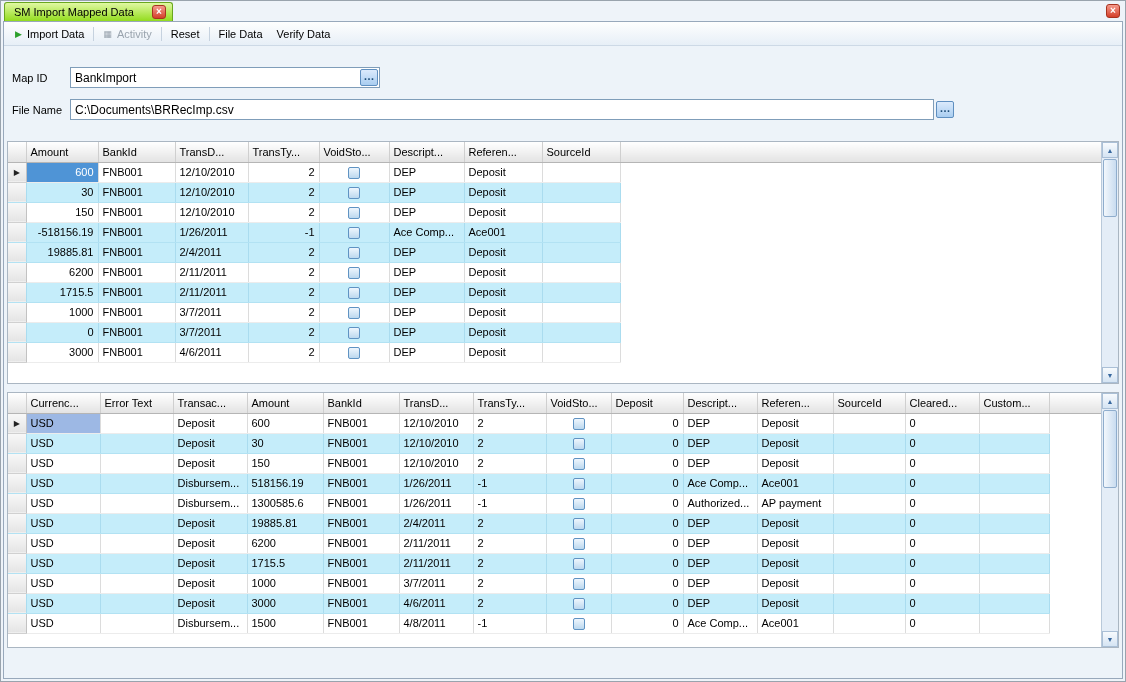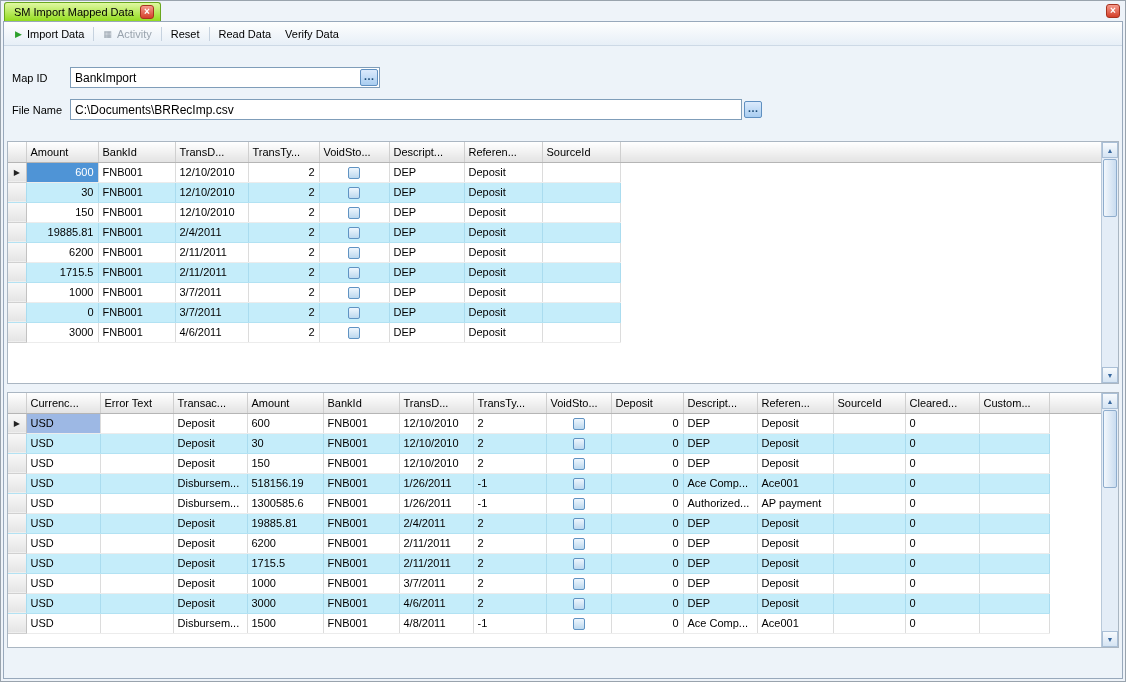--- a/index.html
+++ b/index.html
@@ -10,21 +10,21 @@
     background: #fff;
   }
   .window {
     position: relative; width: 1126px; height: 682px;
     background: #eef3f9; border: 1px solid #99a3ad;
   }
   
   .tabstrip { position: relative; height: 20px; background: #eef3f9; }
   .doc-tab {
     position: absolute; left: 3px; top: 1px; height: 19px;
-    display: flex; align-items: center; gap: 6px;
+    display: flex; align-items: center; gap: 18px;
     padding: 0 6px 0 9px;
     background: linear-gradient(#e0f8a2, #93dc1e);
     border: 1px solid #69a61f; border-bottom: none;
     border-radius: 3px 3px 0 0;
   }
   .tab-close, .win-close {
     width: 14px; height: 14px; line-height: 12px; text-align: center;
     background: linear-gradient(#f59a8c, #d43f2a);
     border: 1px solid #a8321f; border-radius: 3px;
     color: #fff; font-size: 10px; font-weight: bold; cursor: default;
@@ -50,21 +50,21 @@
   
   .form-row { display: flex; align-items: center; height: 21px; margin-left: 8px; }
   .form-row.map { margin-top: 21px; }
   .form-row.file { margin-top: 11px; }
   .form-label { width: 58px; }
   .combo { position: relative; width: 310px; }
   .combo input, .file-input {
     width: 100%; height: 21px; border: 1px solid #7f9db9; background: #fff;
     font-family: "Liberation Sans", sans-serif; font-size: 12px; padding: 0 30px 0 4px;
   }
-  .file-input { width: 672px; padding-right: 4px; }
+  .file-input { width: 864px; padding-right: 4px; }
   .dots-btn {
     width: 18px; height: 17px; line-height: 13px; text-align: center;
     background: linear-gradient(#dbeafc, #a9cdf0);
     border: 1px solid #5f8fc0; border-radius: 2px;
     color: #1f4e79; font-weight: bold; font-size: 11px; cursor: default;
   }
   .combo .dots-btn { position: absolute; right: 2px; top: 2px; }
   .file-dots { margin-left: 2px; }
   
   .grid-wrap {
@@ -169,21 +169,21 @@
       <div class="tb-item disabled">
         <span class="icon icon-grid">▦</span>
         <span>Activity</span>
       </div>
       <div class="tb-sep"></div>
       <div class="tb-item">
         <span>Reset</span>
       </div>
       <div class="tb-sep"></div>
       <div class="tb-item">
-        <span>Read Data</span>
+        <span>File Data</span>
       </div>
       <div class="tb-item">
         <span>Verify Data</span>
       </div>
     </div>
 
     <div class="form-row map">
       <span class="form-label">Map ID</span>
       <div class="combo">
         <input type="text" value="BankImport" style="">
@@ -252,20 +252,32 @@
             </tr>
             <tr>
               <td class="ind"></td>
               <td>150</td>
               <td>FNB001</td>
               <td>12/10/2010</td>
               <td>2</td>
               <td class="chk"><span class="checkbox"></span></td>
               <td>DEP</td>
               <td>Deposit</td>
+              <td></td>
+              <td class="fill"></td>
+            </tr>
+            <tr class="alt">
+              <td class="ind"></td>
+              <td>-518156.19</td>
+              <td>FNB001</td>
+              <td>1/26/2011</td>
+              <td>-1</td>
+              <td class="chk"><span class="checkbox"></span></td>
+              <td>Ace Comp...</td>
+              <td>Ace001</td>
               <td></td>
               <td class="fill"></td>
             </tr>
             <tr class="alt">
               <td class="ind"></td>
               <td>19885.81</td>
               <td>FNB001</td>
               <td>2/4/2011</td>
               <td>2</td>
               <td class="chk"><span class="checkbox"></span></td>

